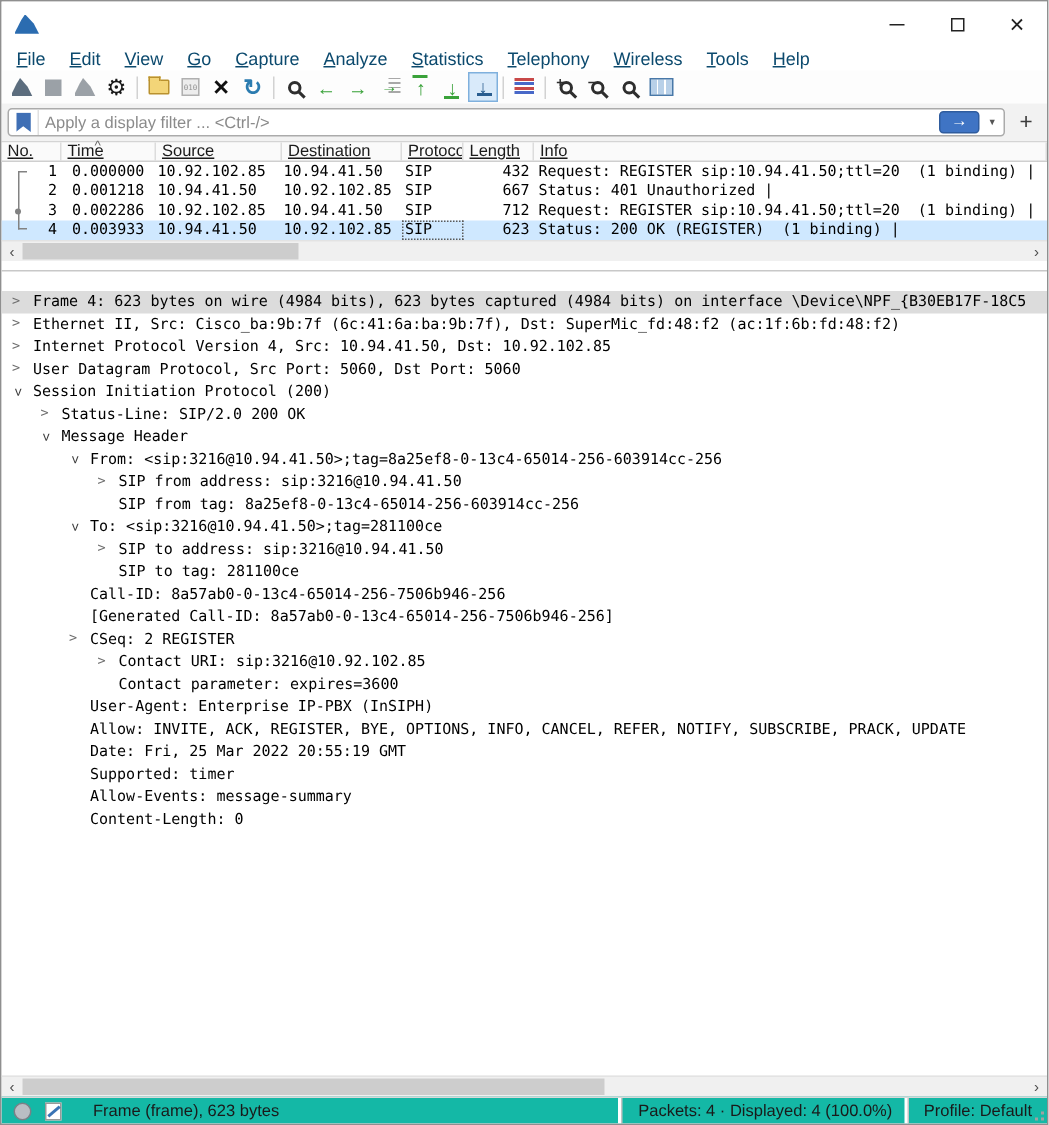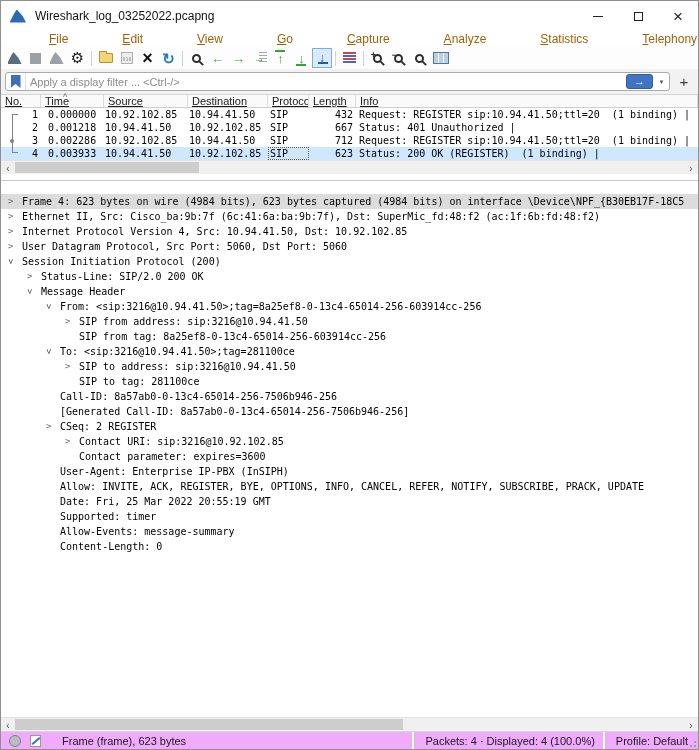--- a/index.html
+++ b/index.html
@@ -15,21 +15,21 @@
   .appfin { width:16px; height:13px; margin-left:9px; background:#2b6cb0;
     clip-path:polygon(0 100%,100% 100%,78% 48%,42% 0,26% 30%,0 92%); }
   .title-text { font-size:12px; margin-left:9px; color:#111; }
   .wbtns { margin-left:auto; display:flex; height:100%; }
   .wbtn { width:40px; height:100%; display:flex; align-items:center; justify-content:center; }
   .wmin i { display:block; width:10px; height:1px; background:#222; }
   .wmax i { display:block; width:9px; height:9px; border:1px solid #222; }
   .wclose::before { content:"×"; font-size:17px; color:#222; line-height:1; }
   
   .menubar { height:16px; display:flex; align-items:center; background:#fff; flex:0 0 auto; padding-left:2px; }
-  .mitem { font-size:12px; padding:0 8px; color:#a16207; white-space:nowrap;margin-left:38px; }
+  .mitem { font-size:12px; padding:0 8px; color:#0c4a6e; white-space:nowrap; }
   .mitem u { text-decoration:underline; }
   
   .toolbar { height:22px; display:flex; align-items:center; padding:0 3px; background:#fdfdfd; flex:0 0 auto; }
   .tbi { width:21px; height:20px; display:flex; align-items:center; justify-content:center; position:relative; }
   .tsep { width:1px; height:15px; background:#d2d2d2; margin:0 3px; }
   .fin { width:14px; height:12px; clip-path:polygon(0 100%,100% 100%,78% 48%,42% 0,26% 30%,0 92%); background:#5c6d7e; }
   .fin.gray { background:#9ba1a7; }
   .sq { width:11px; height:11px; background:#9ba1a7; }
   .gear::before { content:"⚙"; font-family:"DejaVu Sans",sans-serif; font-size:15px; color:#1a1a1a; line-height:1; }
   .folder { width:14px; height:10px; background:#f3d578; border:1px solid #b9912f; border-radius:1px; position:relative; }
@@ -99,40 +99,39 @@
   .details { flex:1; background:#fff; border-top:1px solid #c8c8c8; padding-top:13px; overflow:hidden;
     font-family:"DejaVu Sans Mono",monospace; font-size:10px; }
   .dl { height:15px; line-height:15px; white-space:pre; display:flex; align-items:center; }
   .dl.sel { background:#dcdcdc; }
   .lv0{padding-left:7px;} .lv1{padding-left:26px;} .lv2{padding-left:45px;} .lv3{padding-left:64px;}
   .exp { width:14px; flex:0 0 auto; font-size:9px; color:#6f6f6f; }
   .exp-c::before { content:">"; }
   .exp-e::before { content:">"; display:inline-block; transform:rotate(90deg); color:#3c3c3c; }
   .dtx { color:#000; }
   
-  .statusbar { height:18px; flex:0 0 auto; background:#f0abfc; border-top:1px solid #d7d7d7;
+  .statusbar { height:18px; flex:0 0 auto; background:#14b8a6; border-top:1px solid #d7d7d7;
     display:flex; align-items:center; font-size:11px; color:#1a1a1a; position:relative; }
   .stcirc { width:12px; height:12px; border-radius:50%; background:#b9bec4; border:1px solid #7a8087; margin-left:8px; flex:0 0 auto; }
   .stnote { width:11px; height:12px; background:#fff; border:1px solid #9a9a9a; margin-left:9px; position:relative; flex:0 0 auto; }
   .stnote::after { content:""; position:absolute; left:0; top:4px; width:10px; height:2px; background:#3a74b5; transform:rotate(-40deg); }
   .stleft { margin-left:21px; white-space:nowrap; }
   .stright { margin-left:auto; display:flex; align-items:center; height:100%; }
   .stsec { border-left:1px solid #c4c4c4; box-shadow:-2px 0 0 #ffffff; padding:0 10px; height:100%; display:flex; align-items:center; white-space:nowrap; }
   .grip { position:absolute; right:2px; bottom:2px; width:8px; height:8px; }
   .grip i { position:absolute; width:2px; height:2px; background:#a0a0a0; }
   .grip i:nth-child(1){right:0;bottom:0;} .grip i:nth-child(2){right:4px;bottom:0;} .grip i:nth-child(3){right:0;bottom:4px;}
 </style>
 </head>
 <body>
 
 <div class="win">
 
   <div class="titlebar">
     <span class="appfin"></span>
-    <span class="title-text">Wireshark_log_03252022.pcapng</span>
     <div class="wbtns">
       <div class="wbtn wmin">
           <i></i>
         </div>
       <div class="wbtn wmax">
           <i></i>
         </div>
       <div class="wbtn wclose"></div>
     </div>
   </div>

